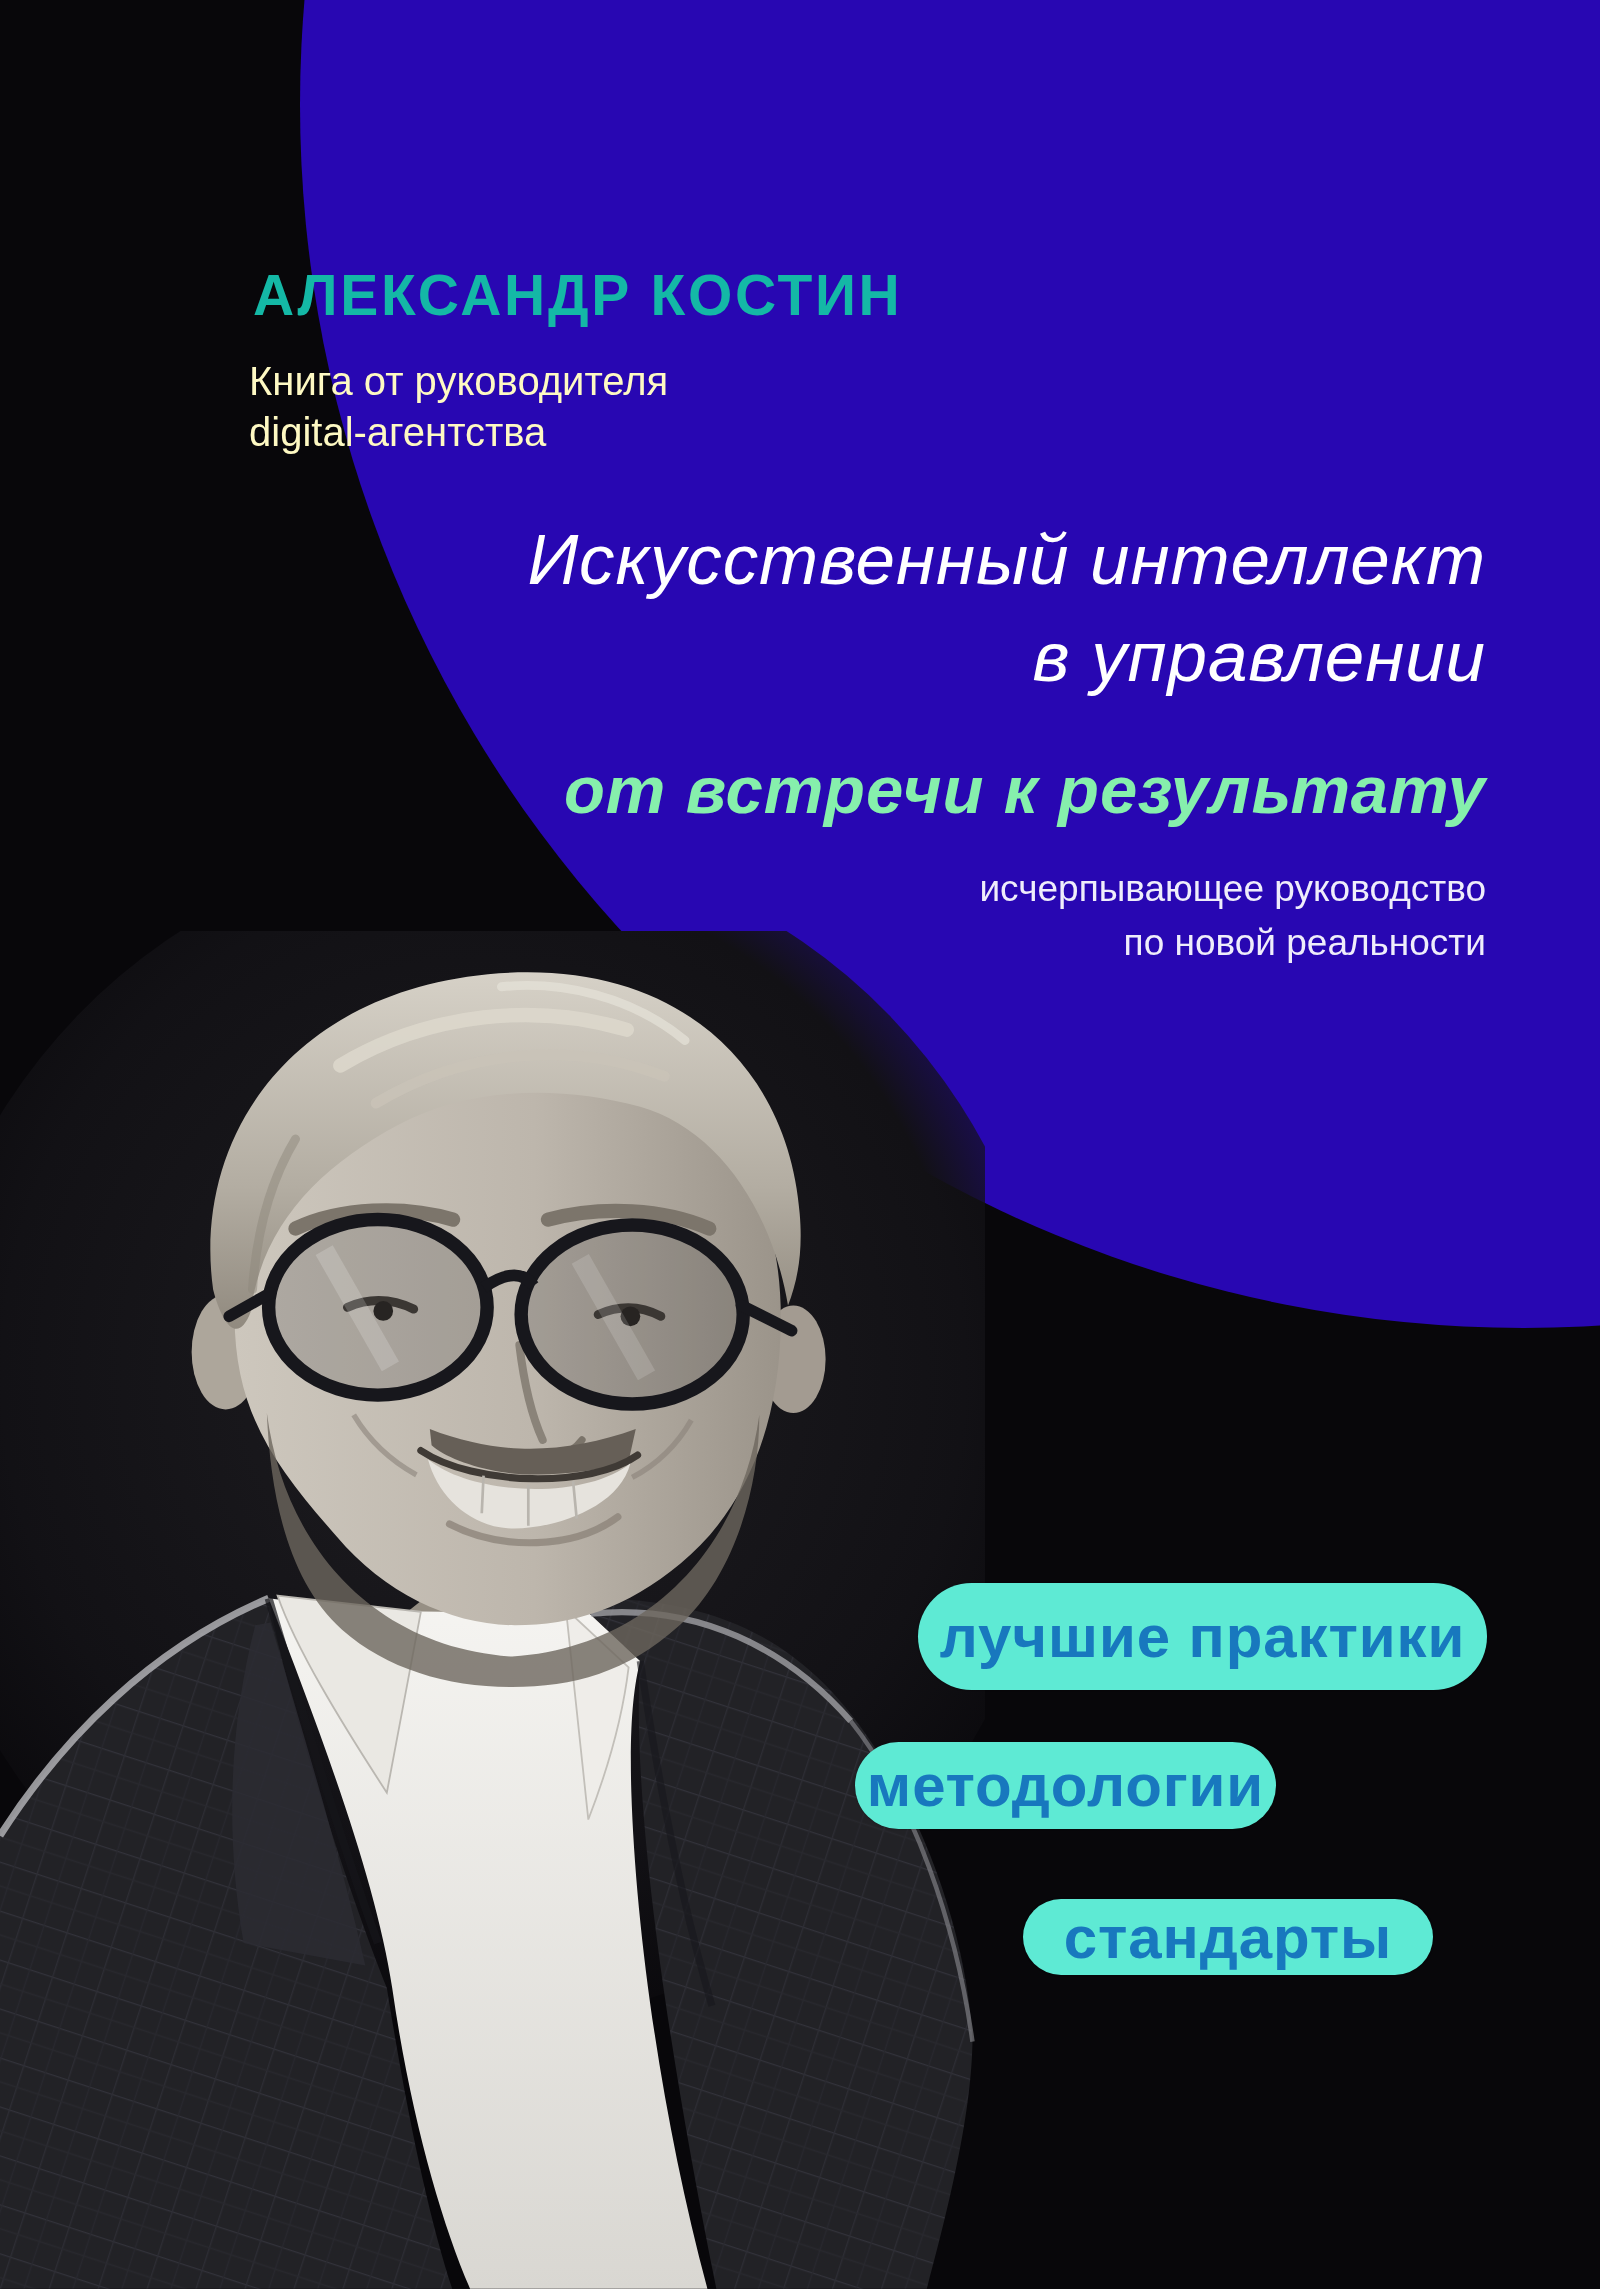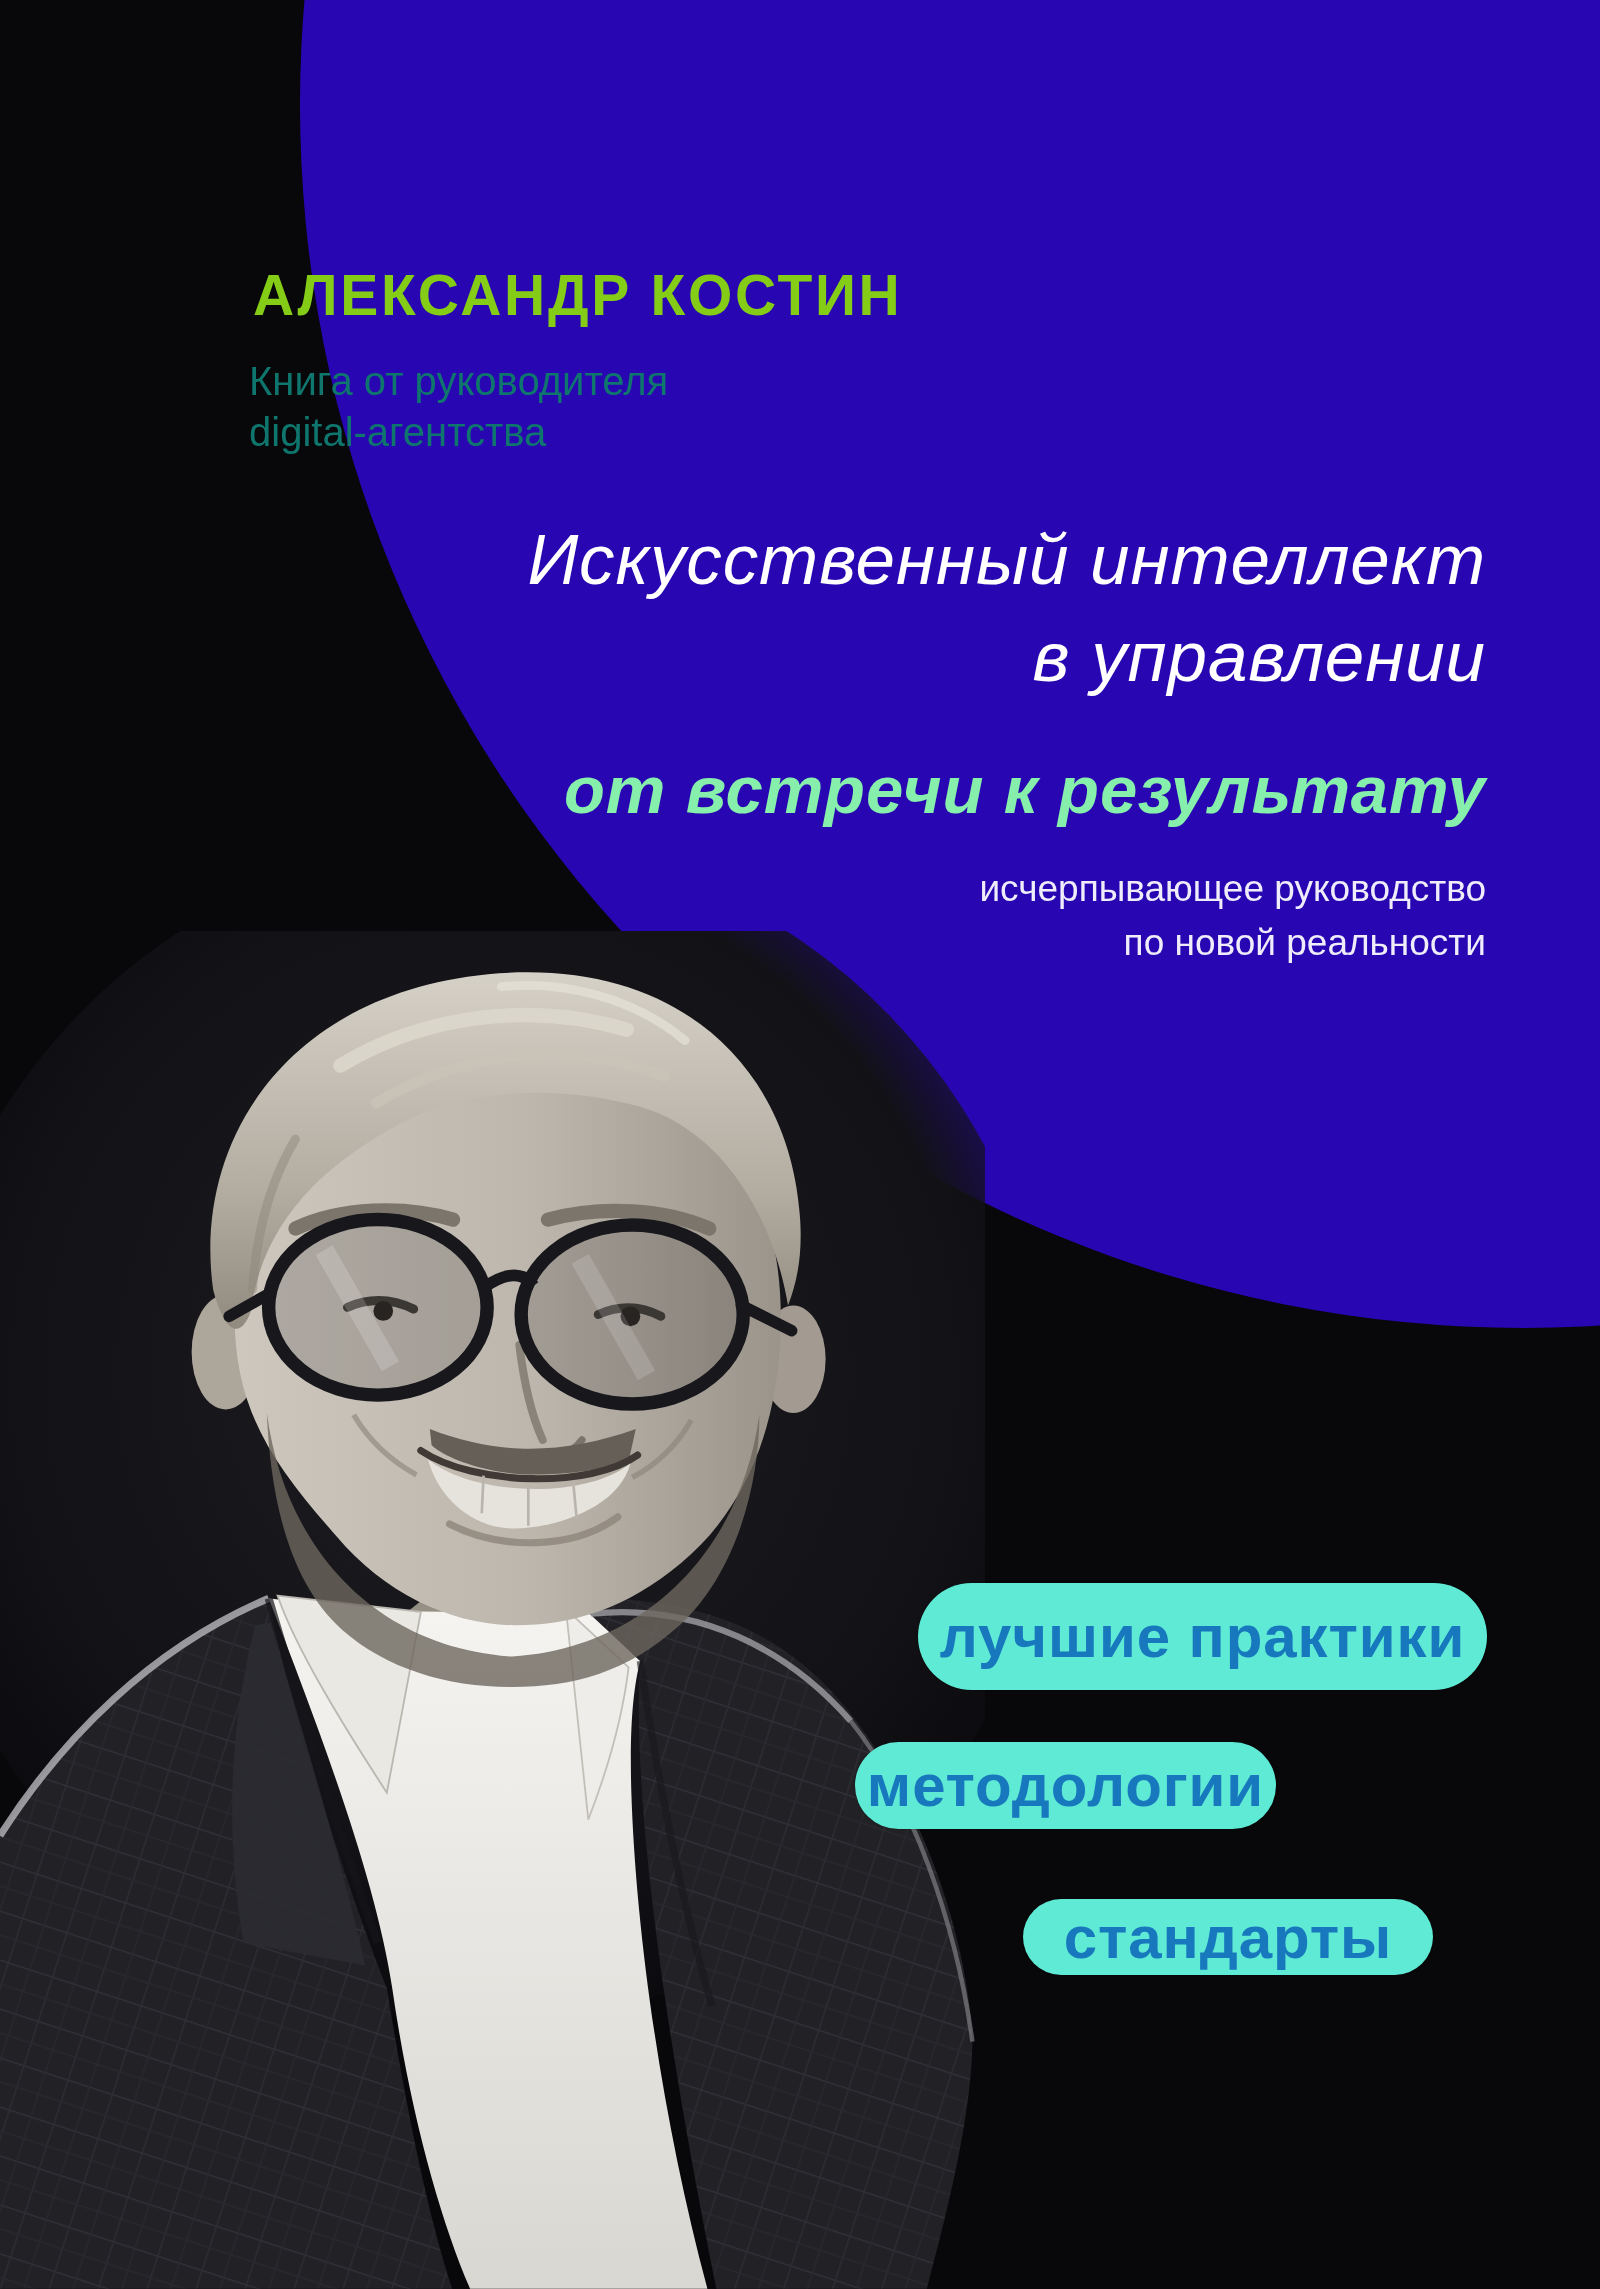--- a/index.html
+++ b/index.html
@@ -15,29 +15,29 @@
     left:300px;top:-1119px;
     width:2447px;height:2447px;
     border-radius:50%;
     background:#2807b2;
   }
   .author-name{
     position:absolute;
     left:253px;top:262px;
     font-size:57px;font-weight:bold;
     letter-spacing:2.7px;
-    color:#84cc16;
+    color:#14b8a6;
     white-space:nowrap;
   }
   .author-subtitle{
     position:absolute;
     left:249px;top:356px;
     font-size:40px;font-weight:normal;
     line-height:1.28;
-    color:#0f766e;
+    color:#fef9c3;
   }
   .title-block{
     position:absolute;
     right:114px;top:512px;
     text-align:right;
     color:#ffffff;
     font-style:italic;
   }
   .title-line{
     font-size:71px;font-weight:normal;

